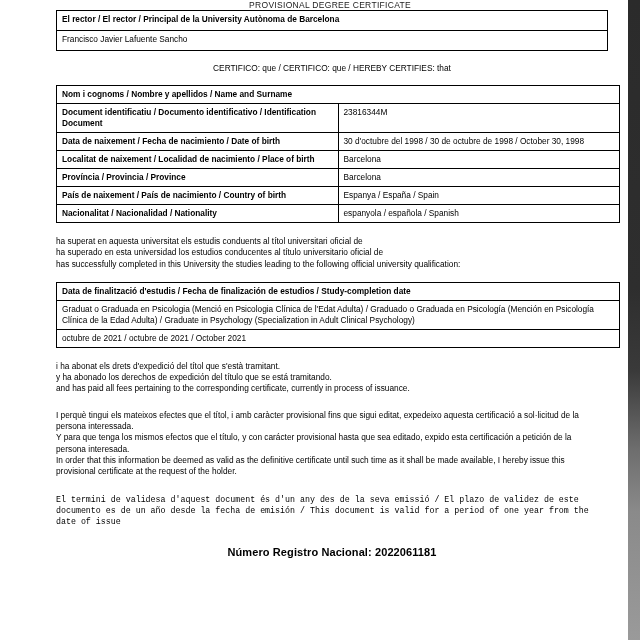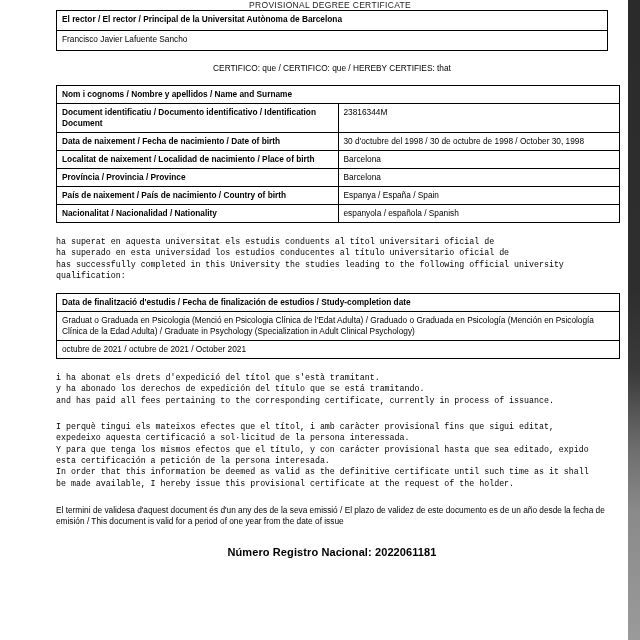--- a/index.html
+++ b/index.html
@@ -76,31 +76,31 @@
 
   .person-table td.lbl { width: 305px; margin-left: 26px; }
   .person-table td.val { width: 247px; }
   .person-table td.full { width: 552px; }
 
   .para {
     font-size: 8.3px;
     line-height: 11.3px;
     margin: 13px 12px 12px 0;
     white-space: pre-line;
-    font-family: Liberation Mono, monospace;
   }
   .para-gap { margin-top: 15px; }
 
   .degree-table { margin: 0; }
   .degree-table td { width: 552px; }
 
   .validity {
     font-size: 8.3px;
     line-height: 11.3px;
     margin: 16px 0 0 0;
+    font-family: Liberation Mono, monospace;
   }
 
   .regnum {
     text-align: center;
     font-size: 11px;
     font-weight: bold;
     margin-top: 19px;
     letter-spacing: .1px;
   }
 
@@ -133,21 +133,21 @@
 
 <div class="page">
 
   <div class="doc-title">PROVISIONAL DEGREE CERTIFICATE</div>
 
   <div class="body-area">
 
     <table class="doc-table rector-table">
       <tbody>
         <tr>
-          <td class="lbl">El rector / El rector / Principal de la Universitat Autònoma de Barcelona</td>
+          <td class="lbl">El rector / El rector / Principal de la University Autònoma de Barcelona</td>
         </tr>
         <tr>
           <td class="val">Francisco Javier Lafuente Sancho</td>
         </tr>
       </tbody>
     </table>
 
     <div class="certifico">CERTIFICO: que / CERTIFICO: que / HEREBY CERTIFIES: that</div>
 
     <table class="doc-table person-table">

